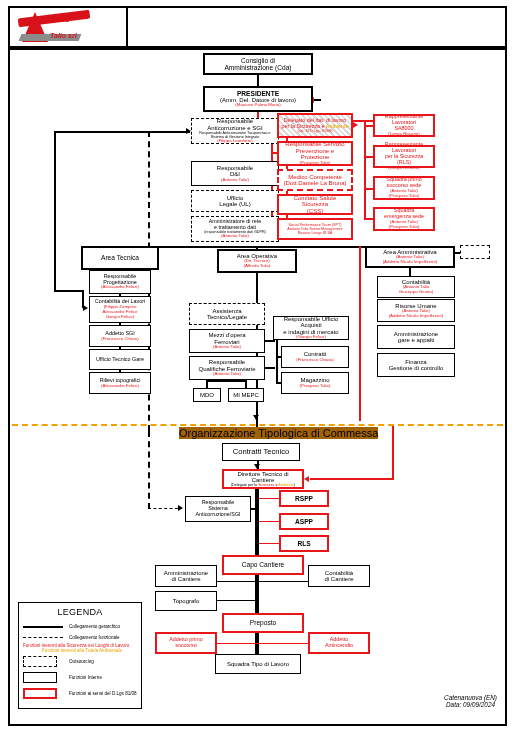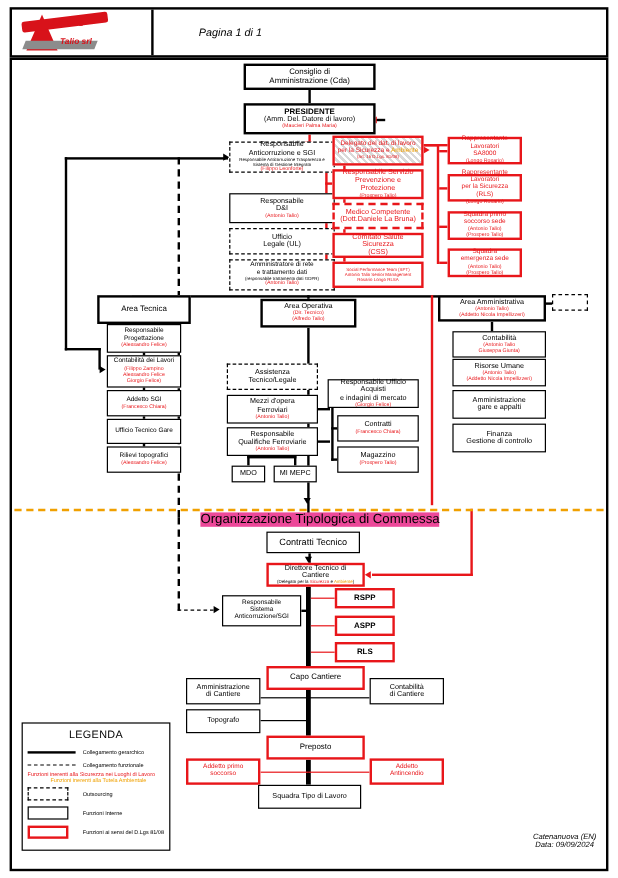--- a/index.html
+++ b/index.html
@@ -85,21 +85,21 @@
   .hdash {
     position: absolute; border-top: 1px dashed #000; z-index: 1;
   }
   .orange-div {
     position: absolute; border-top: 2px dashed #f0a000; z-index: 3;
   }
 
   
   .sect-title {
     position: absolute; font-size: 11px; color: #000;
-    z-index: 6; background: #ec4899;
+    z-index: 6; background: #a16207; margin-left: 12px;
   }
 
   
   .legend {
     position: absolute;
     left: 18px; top: 602px; width: 124px; height: 107px;
     border: 1px solid #000; background: #fff; z-index: 7;
   }
   .legend-title {
     text-align: center; font-size: 9px; margin-top: 4px; letter-spacing: .3px;
@@ -184,21 +184,20 @@
     <div class="hdr-logo">
       <div class="logo-wrap">
         <div class="lg-a"></div>
         <div class="lg-swoosh"></div>
         <div class="lg-bar"></div>
         <div class="lg-word">Alfredo</div>
         <div class="lg-word2">Talio srl</div>
       </div>
     </div>
     <div class="hdr-meta">
-      <div>Pagina 1 di 1</div>
     </div>
   </div>
 
   <div class="frame"></div>
 
   <div class="box b-thick" style="left:203px;top:53px;width:110px;height:22px;">
     <div class="t3">Consiglio di</div>
     <div class="t3">Amministrazione (Cda)</div>
   </div>
   <div class="ln" style="left:257px;top:75px;width:2px;height:11px;"></div>

